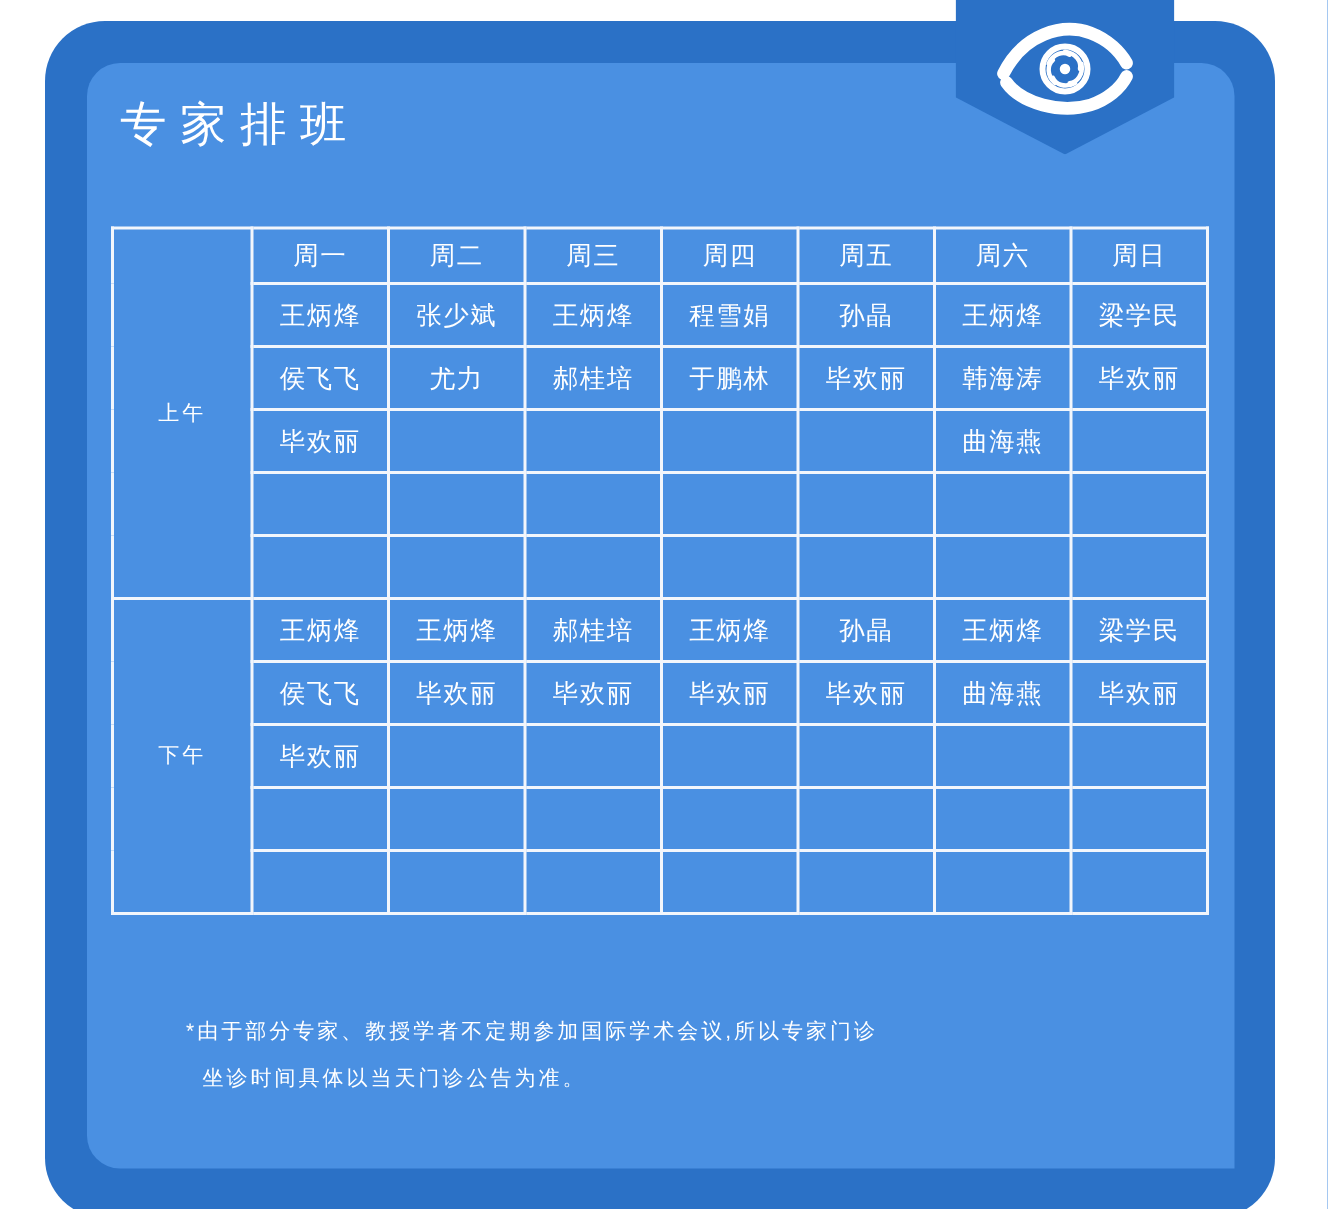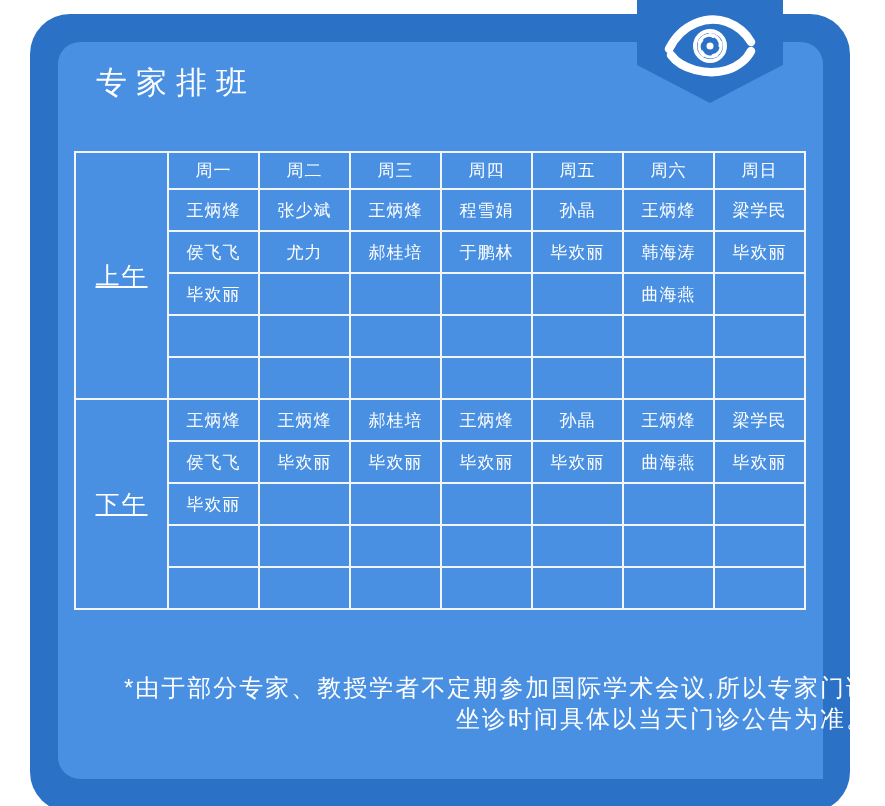--- a/index.html
+++ b/index.html
@@ -37,21 +37,21 @@
     width: 146px; height: 103px;
     background: var(--frame);
     clip-path: polygon(0 0, 100% 0, 100% 63%, 50% 100%, 0 63%);
     display: flex;
     justify-content: center;
     align-items: flex-start;
   }
   .ribbon svg { margin-top: 12px; }
   .page-title {
     position: absolute;
-    left: 96px; top: 62px;
+    left: 80px; top: 62px;
     font-size: 31px;
     letter-spacing: 9px;
     color: var(--text);
   }
   table.schedule {
     position: absolute;
     left: 74px; top: 151px;
     border-collapse: collapse;
     table-layout: fixed;
   }
@@ -62,33 +62,32 @@
     color: var(--text);
     font-size: 17px;
     letter-spacing: 1px;
     height: 42px;
     padding: 0;
     overflow: hidden;
     white-space: nowrap;
   }
   table.schedule tr:first-child td { height: 37px; }
   table.schedule td.period {
-    font-size: 24px;
+    font-size: 14px;
     letter-spacing: 2px;
-    text-decoration: underline;
   }
   .footnote {
     position: absolute;
     left: 124px; top: 672px;
     color: var(--text);
-    font-size: 24px;
+    font-size: 14px;
     line-height: 31px;
     letter-spacing: 2px;
   }
-  .footnote .line2 { margin-left: 11px; text-align: right; }
+  .footnote .line2 { margin-left: 11px; }
 </style>
 </head>
 <body>
 
 <div class="frame"></div>
 
 <div class="card"></div>
 
 <div class="ribbon">
   <svg width="100" height="66" viewBox="0 0 100 66" aria-hidden="true">

